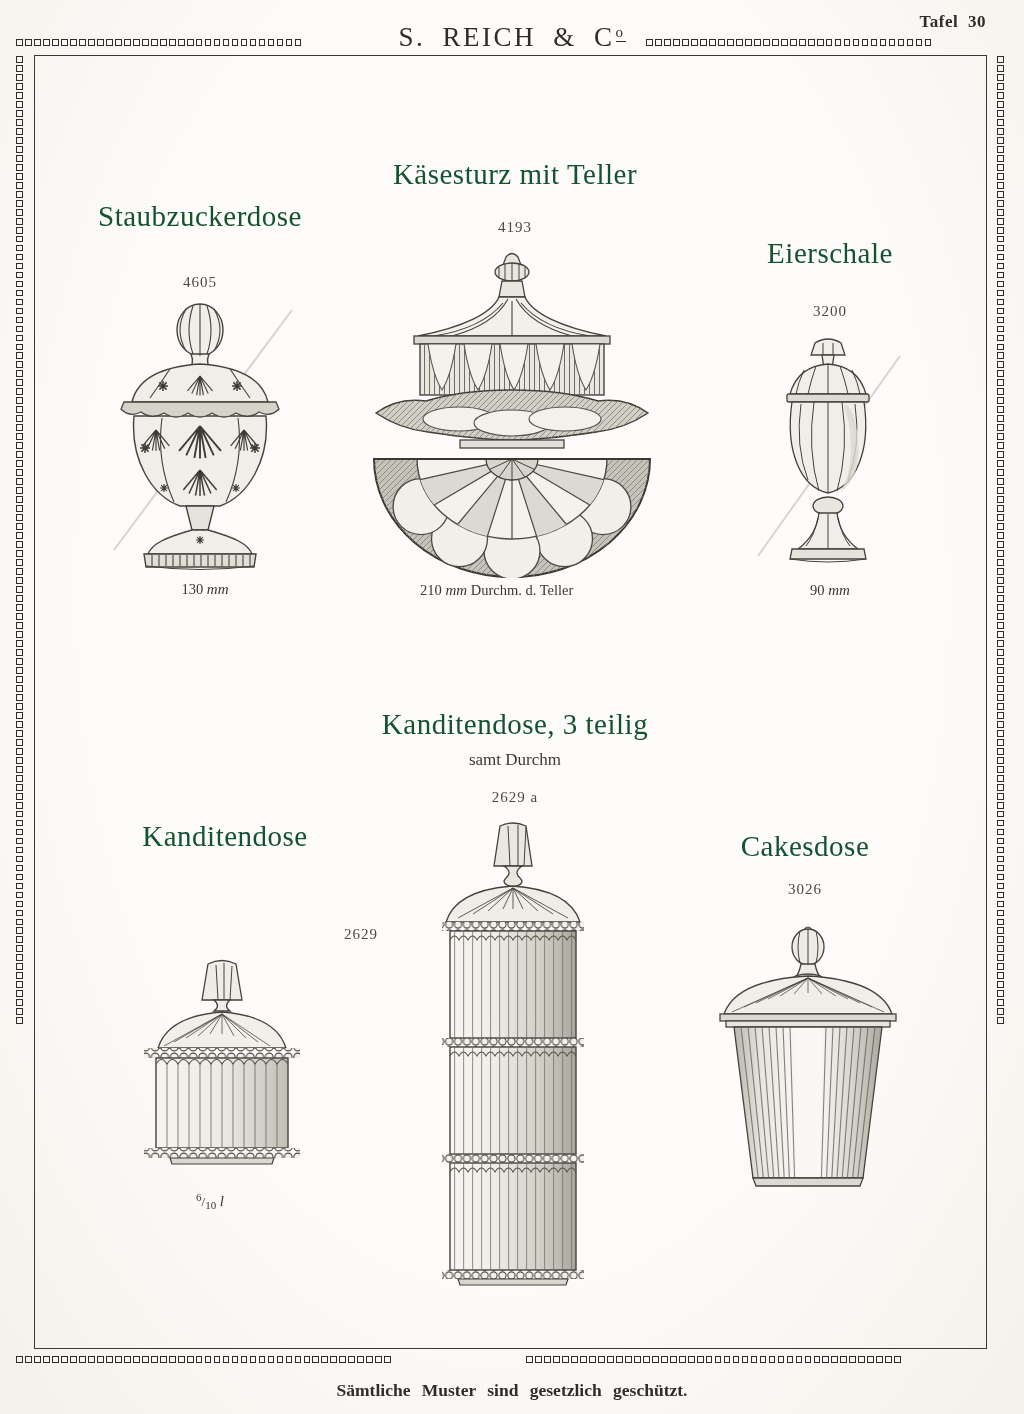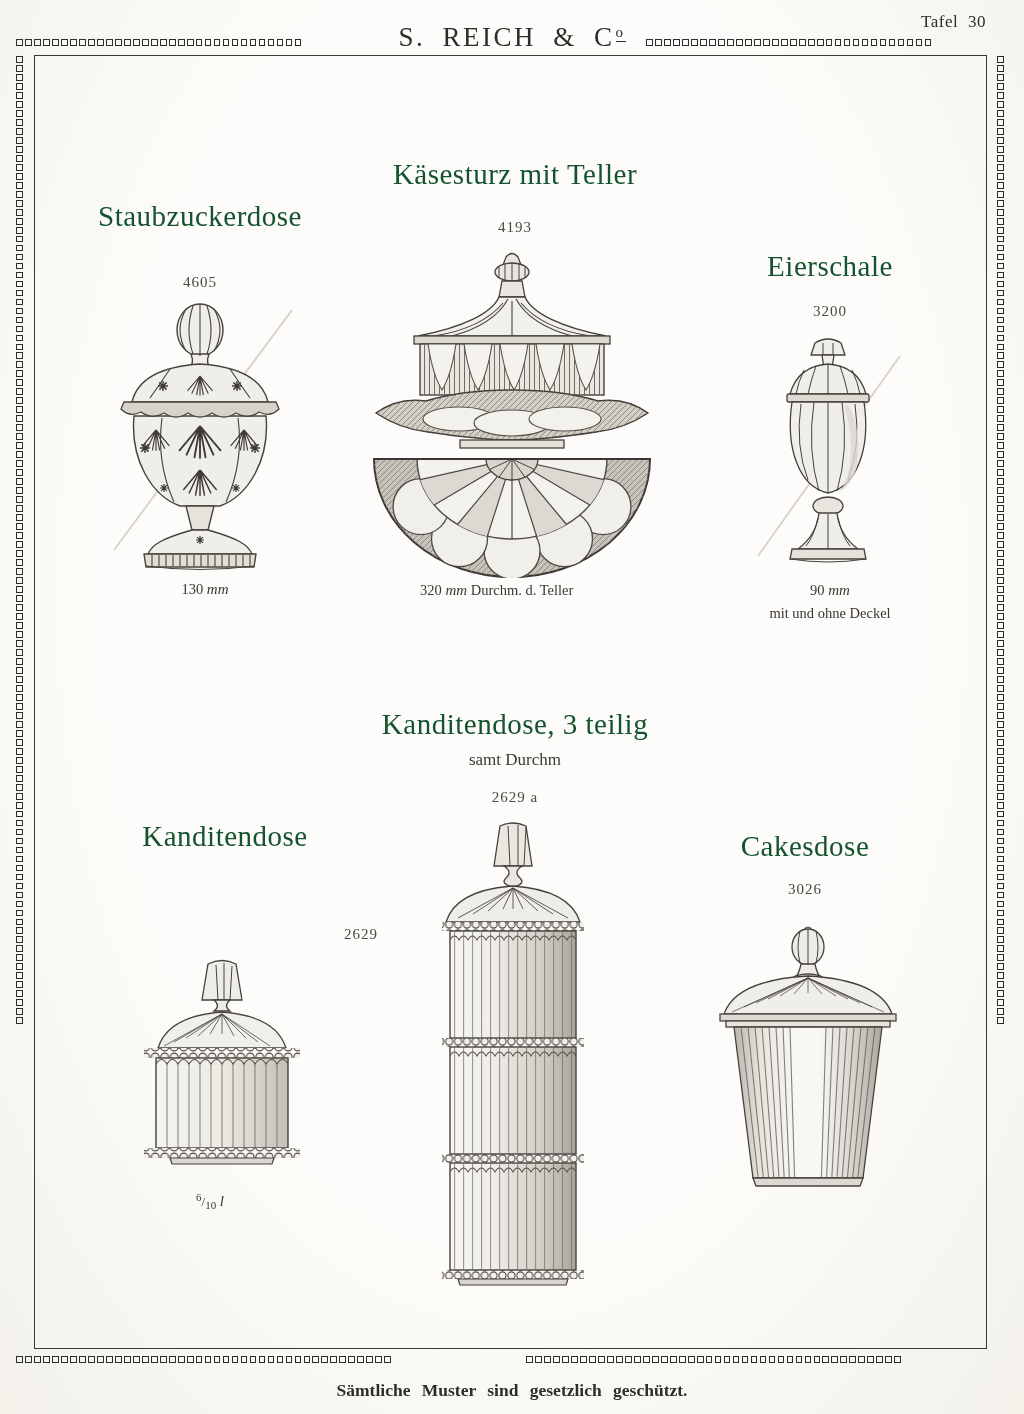--- a/index.html
+++ b/index.html
@@ -11,21 +11,21 @@
     background:#fbfaf6;
     background-image:radial-gradient(ellipse at 50% 42%, #fdfcfa 55%, #f3f1ea 100%);
   }
   .abs { position:absolute; }
   .center { text-align:center; }
   .title { font-size:29px; letter-spacing:0.5px; color:#14532d; }
   .subtitle { font-size:17px; color:#3c3934; }
   .num { font-size:15px; color:#4c4943; letter-spacing:1px; }
   .cap { font-size:14.5px; color:#3a3733; line-height:23px; }
   .unit { font-style:italic; }
-  .tafel { font-size:17px; font-weight:normal; letter-spacing:0.5px; word-spacing:5px;margin-left:34px; }
+  .tafel { font-size:17px; font-weight:bold; letter-spacing:0.5px; word-spacing:5px;margin-left:34px; }
   .brand { font-size:27px; letter-spacing:2.5px; word-spacing:8px; white-space:nowrap; }
   .brand-sup { font-size:15px; vertical-align:9px; margin-left:1px; display:inline-block;
                border-bottom:1.6px solid #2f2d29; line-height:1.05; }
   .footer { font-size:17.5px; font-weight:bold; word-spacing:7px; }
   .ditto { display:inline-block; }
   .d1 { margin-left:40px; }
   .d2 { margin-left:30px; }
   .frac-top { font-size:11px; vertical-align:5px; }
   .frac-slash { font-size:13px; }
   .frac-bot { font-size:11px; vertical-align:-3px; }
@@ -422,42 +422,41 @@
     <span></span>
   </div>
 <div class="inner-frame"></div>
 
 <div class="abs title center" style="left:60px; top:200px; width:280px;">Staubzuckerdose</div>
 <div class="abs num center" style="left:60px; top:274px; width:280px;">4605</div>
 
 <div class="abs title center" style="left:350px; top:158px; width:330px;">Käsesturz mit Teller</div>
 <div class="abs num center" style="left:350px; top:212px; width:330px;margin-top:7px;">4193</div>
 
-<div class="abs title center" style="left:700px; top:250px; width:260px;font-family:Liberation Serif, serif;">Eierschale</div>
+<div class="abs title center" style="left:700px; top:237px; width:260px;font-family:Liberation Serif, serif;">Eierschale</div>
 <div class="abs num center" style="left:700px; top:303px; width:260px;">3200</div>
 
 <div class="abs cap center" style="left:60px; top:578px; width:290px;">
   <span>130</span>
   <span class="unit">mm</span>
 </div>
 
 <div class="abs cap" style="left:420px; top:579px; width:280px;">
   <div>
-    <span>320</span>
+    <span>210</span>
     <span class="unit">mm</span>
     <span>Durchm. d. Teller</span>
   </div>
 </div>
 
 <div class="abs cap center" style="left:690px; top:579px; width:280px;">
   <div>
     <span>90</span>
     <span class="unit">mm</span>
   </div>
-  <div>mit und ohne Deckel</div>
 </div>
 
 <div class="abs title center" style="left:340px; top:708px; width:350px;">Kanditendose, 3 teilig</div>
 <div class="abs subtitle center" style="left:340px; top:750px; width:350px;">samt Durchm</div>
 <div class="abs num center" style="left:340px; top:789px; width:350px;">2629 a</div>
 
 <div class="abs title center" style="left:80px; top:820px; width:290px;">Kanditendose</div>
 <div class="abs num center" style="left:88px; top:926px; width:290px;text-align:right;">2629</div>
 
 <div class="abs title center" style="left:670px; top:830px; width:270px;">Cakesdose</div>

